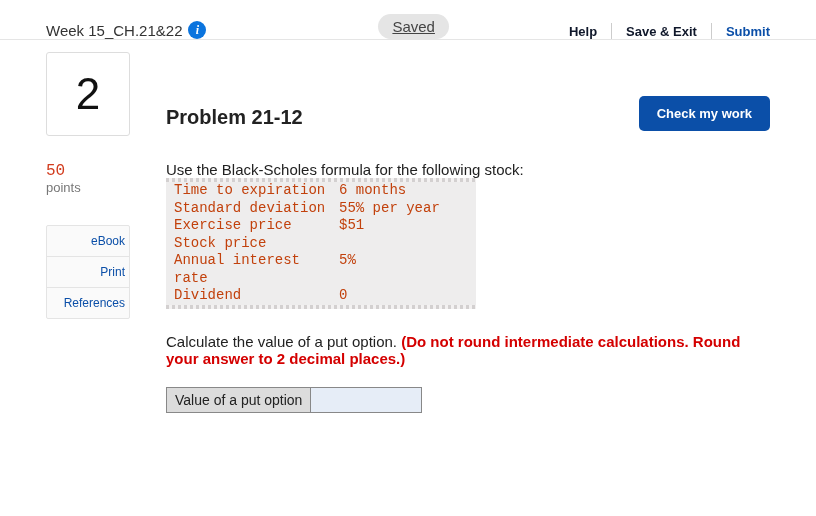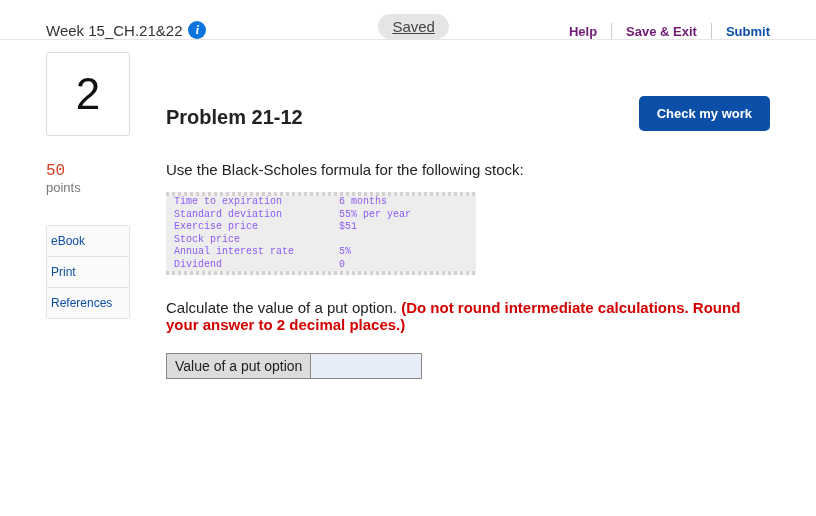--- a/index.html
+++ b/index.html
@@ -4,37 +4,37 @@
 <style>
   * { box-sizing: border-box; }
   html, body { margin:0; padding:0; font-family: Arial, Helvetica, sans-serif; color:#222; background:#fff; }
   .page { width:816px; height:516px; position:relative; }
   .topbar { height:40px; display:flex; align-items:flex-end; padding:0 46px; border-bottom:1px solid #e5e5e5; }
   .assign-title { font-size:15px; color:#333; font-weight:400; }
   .info-badge { display:inline-flex; width:18px; height:18px; border-radius:50%; background:#0b74de; color:#fff; font-size:12px; font-weight:700; font-family:Georgia, serif; align-items:center; justify-content:center; margin-left:6px; font-style:italic; }
   .spacer { flex:1; }
   .saved-pill { background:#e5e5e5; color:#444; font-size:15px; border-radius:14px; padding:4px 14px; margin-right:120px;text-decoration:underline;}
   .top-links { display:flex; align-items:center; gap:14px; font-size:13px; }
-  .top-link { color:#701a75; font-weight:700; cursor:pointer; }
+  .top-link { color:#0f172a; font-weight:700; cursor:pointer; }
   .divider { width:1px; height:16px; background:#ccc; }
   .submit-link { color:#0b4fa8; font-weight:700; cursor:pointer; }
   .body { display:flex; padding:12px 46px 0 46px; }
   .leftcol { width:110px; flex:0 0 110px; }
   .qnum-box { width:84px; height:84px; border:1px solid #ddd; border-radius:3px; display:flex; align-items:center; justify-content:center; font-size:44px; font-weight:400; color:#111; }
   .points-block { margin-top:26px; }
   .points-num { color:#d23c1e; font-size:16px;font-family:Liberation Mono, monospace; }
   .points-lbl { color:#777; font-size:13px; }
   .side-links { margin-top:30px; width:84px; border:1px solid #e4e4e4; border-radius:2px; background:#fafafa; }
-  .side-link { text-align:left; font-size:12px; color:#0b4fa8; padding:8px 4px; cursor:pointer; }
+  .side-link { text-align:right; font-size:12px; color:#0b4fa8; padding:8px 4px; cursor:pointer; }
   .side-link + .side-link { border-top:1px solid #e4e4e4;}
   .main { flex:1; padding-left:10px; position:relative; }
   .check-btn { position:absolute; right:0; top:4px; background:#0b4fa8; color:#fff; border:none; border-radius:5px; font-size:13px; font-weight:700; padding:10px 18px; cursor:pointer;margin-top:40px; }
   .problem-title { font-size:20px; font-weight:700; margin-top:54px; }
   .instr { font-size:15px; margin-top:32px; }
-  .data-block { margin-top:14px; width:310px; font-family:"Courier New", monospace; font-size:10px; line-height:1.25; color:#8b5cf6;}
+  .data-block { width:310px; font-family:"Courier New", monospace; font-size:14px; line-height:1.25; color:#c2410c;}
   .stripe { height:4px; background:repeating-linear-gradient(90deg,#d3d0d0 0 3px,#f3f1f1 3px 6px); }
   .data-row { display:flex; background:#eeeded; padding:0 8px; }
   .data-label { flex:0 0 165px; }
   .data-val { flex:1; }
   .calc { margin-top:24px; font-size:15px; }
   .redtext { color:#d40000; font-weight:700; }
   .answer-table { margin-top:20px; border:1px solid #888; display:inline-flex; align-items:stretch; height:26px; }
   .answer-label { background:#dcdcdc; font-size:14px; padding:4px 8px; border-right:1px solid #888; display:flex; align-items:center; }
   .answer-input { width:110px; border:none; outline:none; background:#e6edf7; font-size:13px; padding:0 4px; }
 </style>

